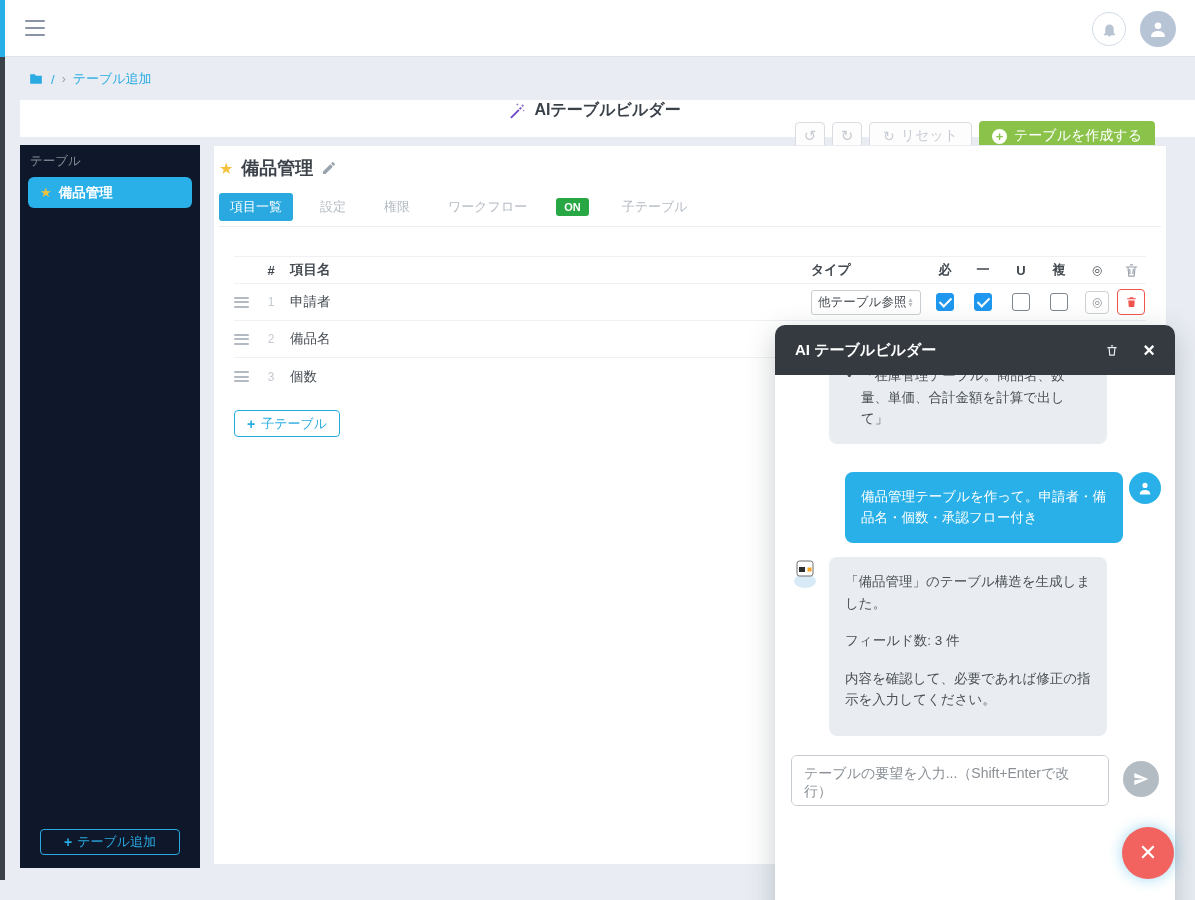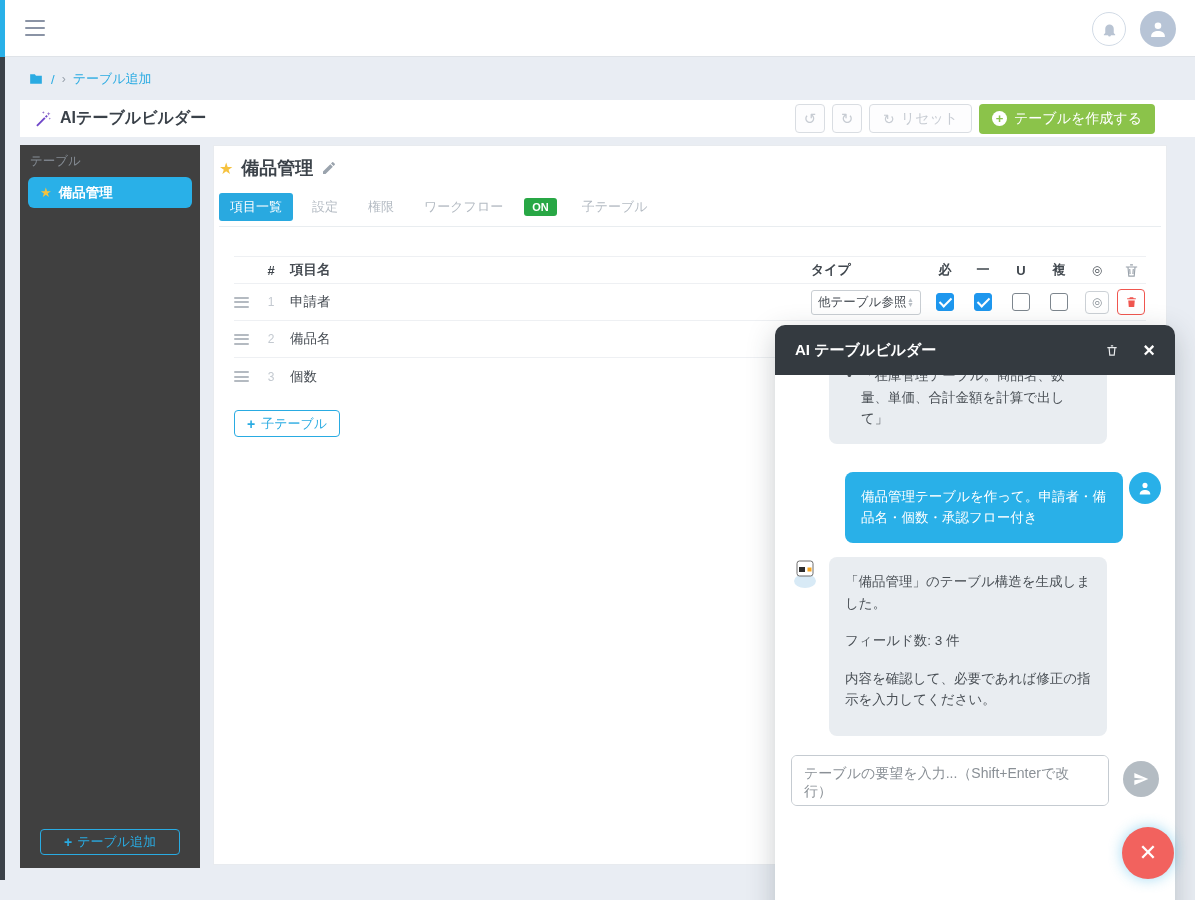--- a/index.html
+++ b/index.html
@@ -16,44 +16,44 @@
   .hamburger i { display:block; height:2px; background:#8a93a5; border-radius:1px; }
   .nav-bell { position:absolute; right:69px; top:12px; width:34px; height:34px; border:1px solid #d2dbe6; border-radius:50%; display:flex; align-items:center; justify-content:center; cursor:pointer; }
   .nav-avatar { position:absolute; right:19px; top:11px; width:36px; height:36px; background:#b7c4d6; border-radius:50%; display:flex; align-items:center; justify-content:center; cursor:pointer; }
 
   
   .breadcrumb { position:absolute; left:28px; top:70px; display:flex; align-items:center; gap:7px; font-size:13px; }
   .bc-link { color:#2aabe2; cursor:pointer; }
   .bc-sep { color:#9aa3ad; font-size:12px; }
 
   
-  .toolbar { position:absolute; left:20px; top:100px; width:1175px; height:37px; background:#fff; display:flex; align-items:center; padding:0 40px 0 14px; }
+  .toolbar { position:absolute; left:20px; top:100px; width:1175px; height:37px; background:#fff; display:flex; align-items:center; padding:0 40px 0 14px;flex-direction:column; }
   .tb-title { display:flex; align-items:center; gap:8px; font-size:16px; font-weight:bold; color:#3a4149; }
   .tb-actions { margin-left:auto; display:flex; align-items:center; gap:7px; }
   .btn-ghost { height:29px; min-width:30px; border:1px solid #d9dde2; background:#fdfdfe; border-radius:4px; color:#c7ccd3; font-size:15px; display:flex; align-items:center; justify-content:center; padding:0 7px; cursor:default; }
   .btn-reset { height:29px; border:1px solid #d9dde2; background:#fdfdfe; border-radius:4px; color:#c7ccd3; font-size:14px; display:flex; align-items:center; gap:6px; padding:0 13px; cursor:default; }
   .btn-create { height:30px; background:#8bc34a; border:none; border-radius:4px; color:#fff; font-size:14px; display:flex; align-items:center; gap:7px; padding:0 13px; cursor:pointer; }
   .plus-circle { width:15px; height:15px; background:#fff; color:#8bc34a; border-radius:50%; font-size:13px; font-weight:bold; line-height:15px; text-align:center; }
 
   
-  .sidebar { position:absolute; left:20px; top:145px; width:180px; height:723px; background:#404040; }
+  .sidebar { position:absolute; left:20px; top:145px; width:180px; height:723px; background:#0f172a; }
   .sb-label { position:absolute; left:10px; top:8px; font-size:12.5px; color:#848b93; }
   .sb-item { position:absolute; left:8px; top:32px; width:164px; height:31px; background:#29b0e8; border-radius:6px; display:flex; align-items:center; padding-left:12px; gap:7px; cursor:pointer; }
   .sb-item .lbl { color:#fff; font-size:13.5px; font-weight:bold; }
   .star { color:#f6c23e; font-size:13px; }
   .btn-addtable { position:absolute; left:20px; bottom:13px; width:140px; height:26px; background:transparent; border:1px solid #29abe2; border-radius:4px; color:#29abe2; font-size:13px; display:flex; align-items:center; justify-content:center; gap:5px; cursor:pointer; }
   .plus-blue { font-weight:bold; font-size:14px; }
 
   
   .main-card { position:absolute; left:213px; top:145px; width:954px; height:720px; background:#fff; border:1px solid #e8ebef; }
   .mc-titlerow { display:flex; align-items:center; gap:8px; padding:10px 5px 6px 5px; }
   .mc-title { font-size:18px; font-weight:bold; color:#3c434a; }
   .mc-star { font-size:16px; color:#f6c23e; }
   .pencil { cursor:pointer; display:flex; }
-  .tabs { display:flex; align-items:center; gap:8px; margin:7px 5px 0 5px; border-bottom:1px solid #e9edf0; padding-bottom:5px; }
+  .tabs { display:flex; align-items:center; gap:16px; margin:7px 5px 0 5px; border-bottom:1px solid #e9edf0; padding-bottom:5px; }
   .tab { font-size:13px; padding:5px 11px; border-radius:3px; cursor:pointer; color:#b4bbc3; }
   .tab.active { background:#29a9e0; color:#fff; }
   .badge-on { background:#28a745; color:#fff; font-size:11px; font-weight:bold; border-radius:3px; padding:3px 8px; margin:0 6px 0 2px; }
 
   
   .ftable { margin:29px 20px 0 20px; }
   .trow { display:flex; align-items:center; height:37px; border-bottom:1px solid #eef0f3; }
   .thead { height:28px; border-top:1px solid #eef0f3; font-weight:bold; color:#40474e; font-size:13px; }
   .trow.last { border-bottom:none; }
   .col-handle { width:24px; display:flex; justify-content:flex-start; }

